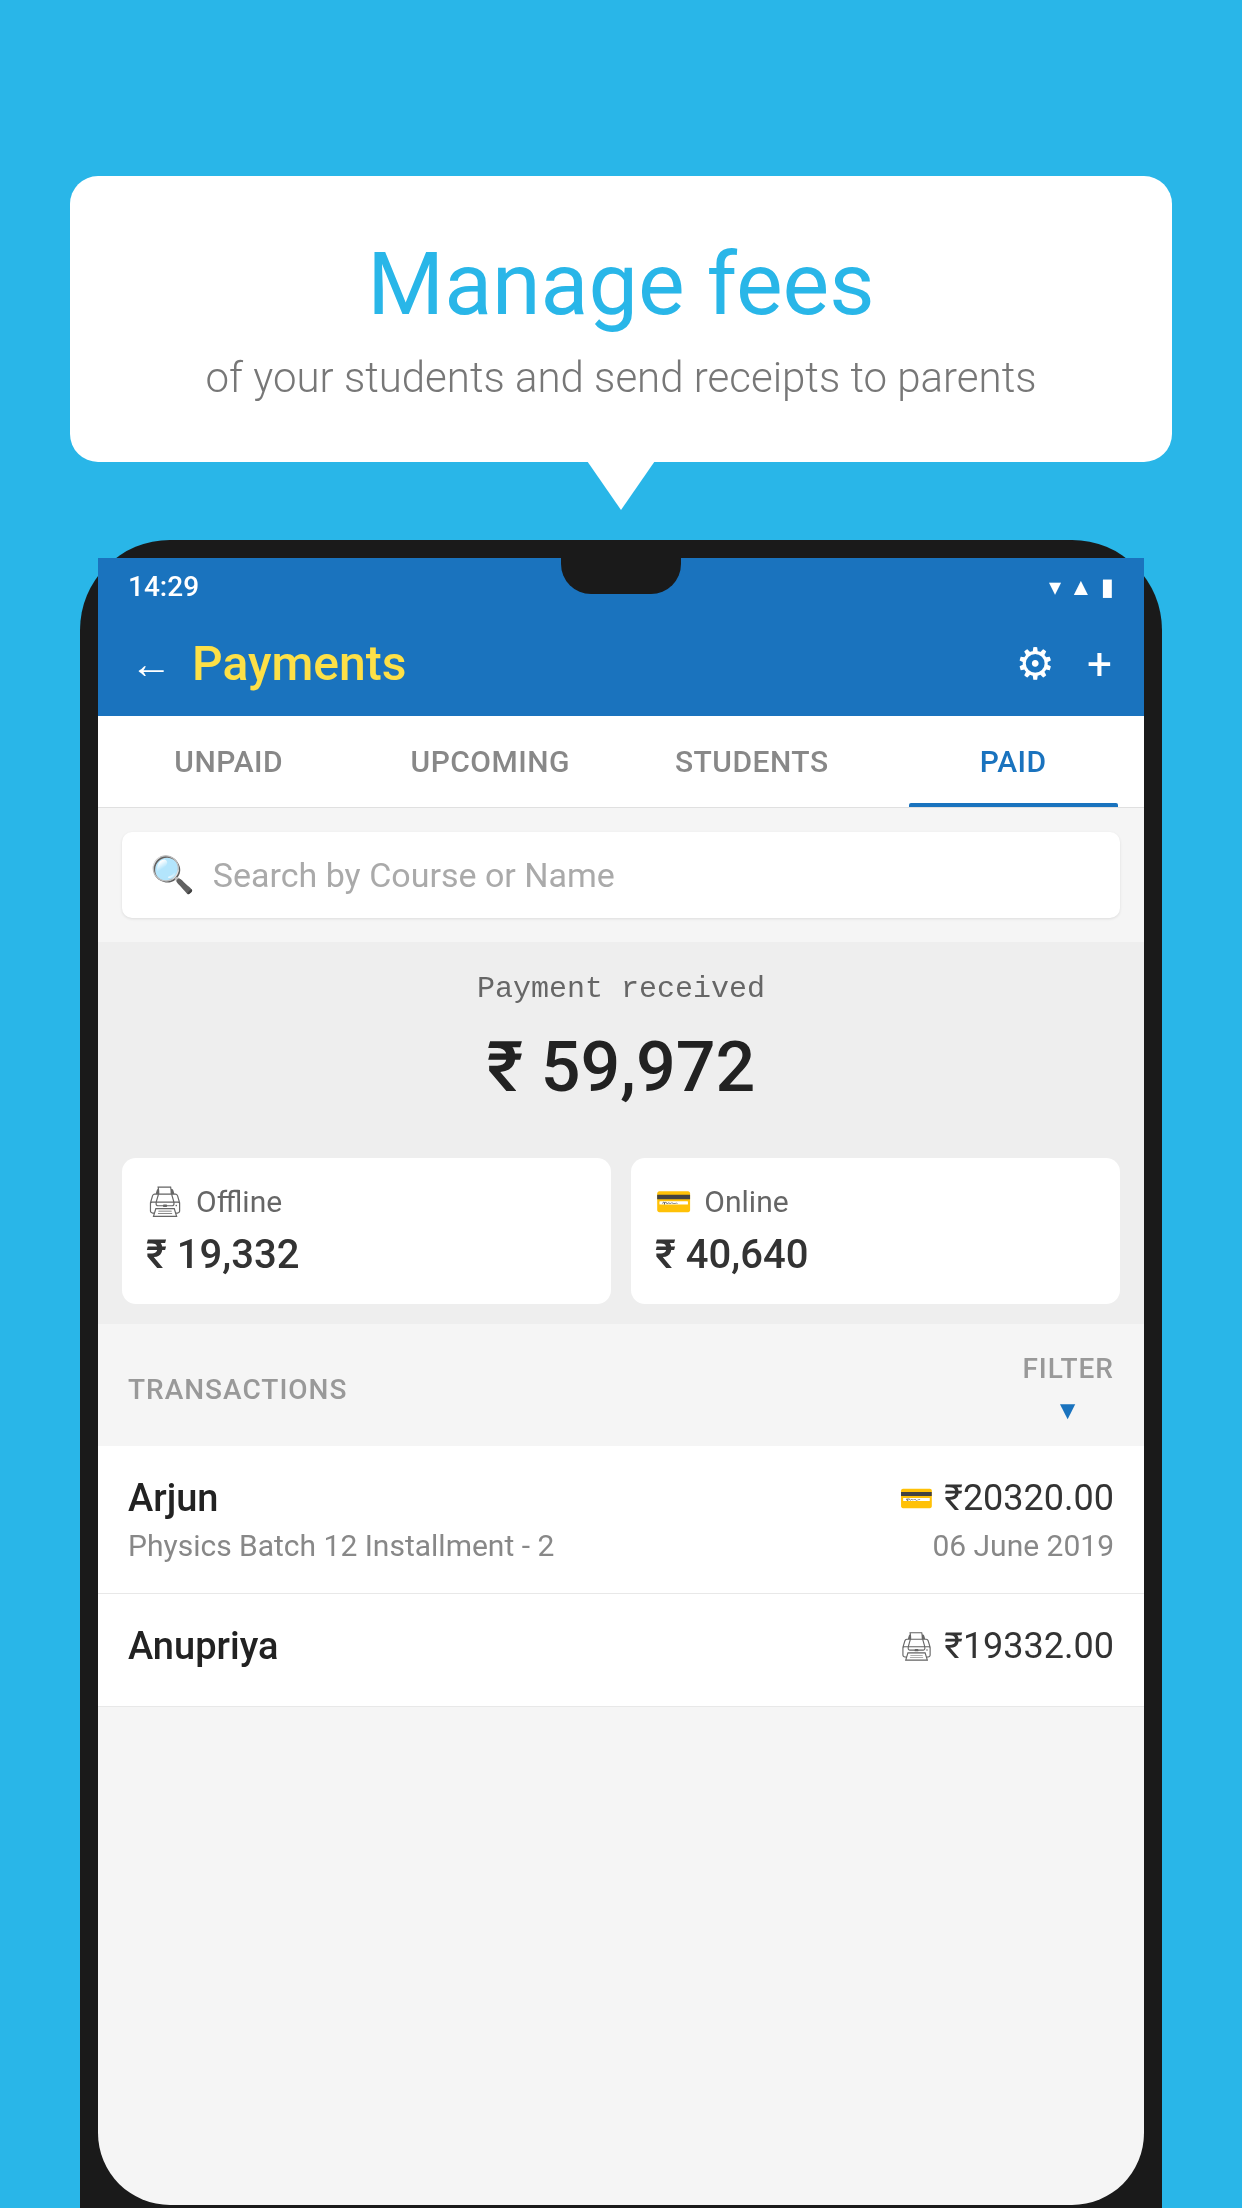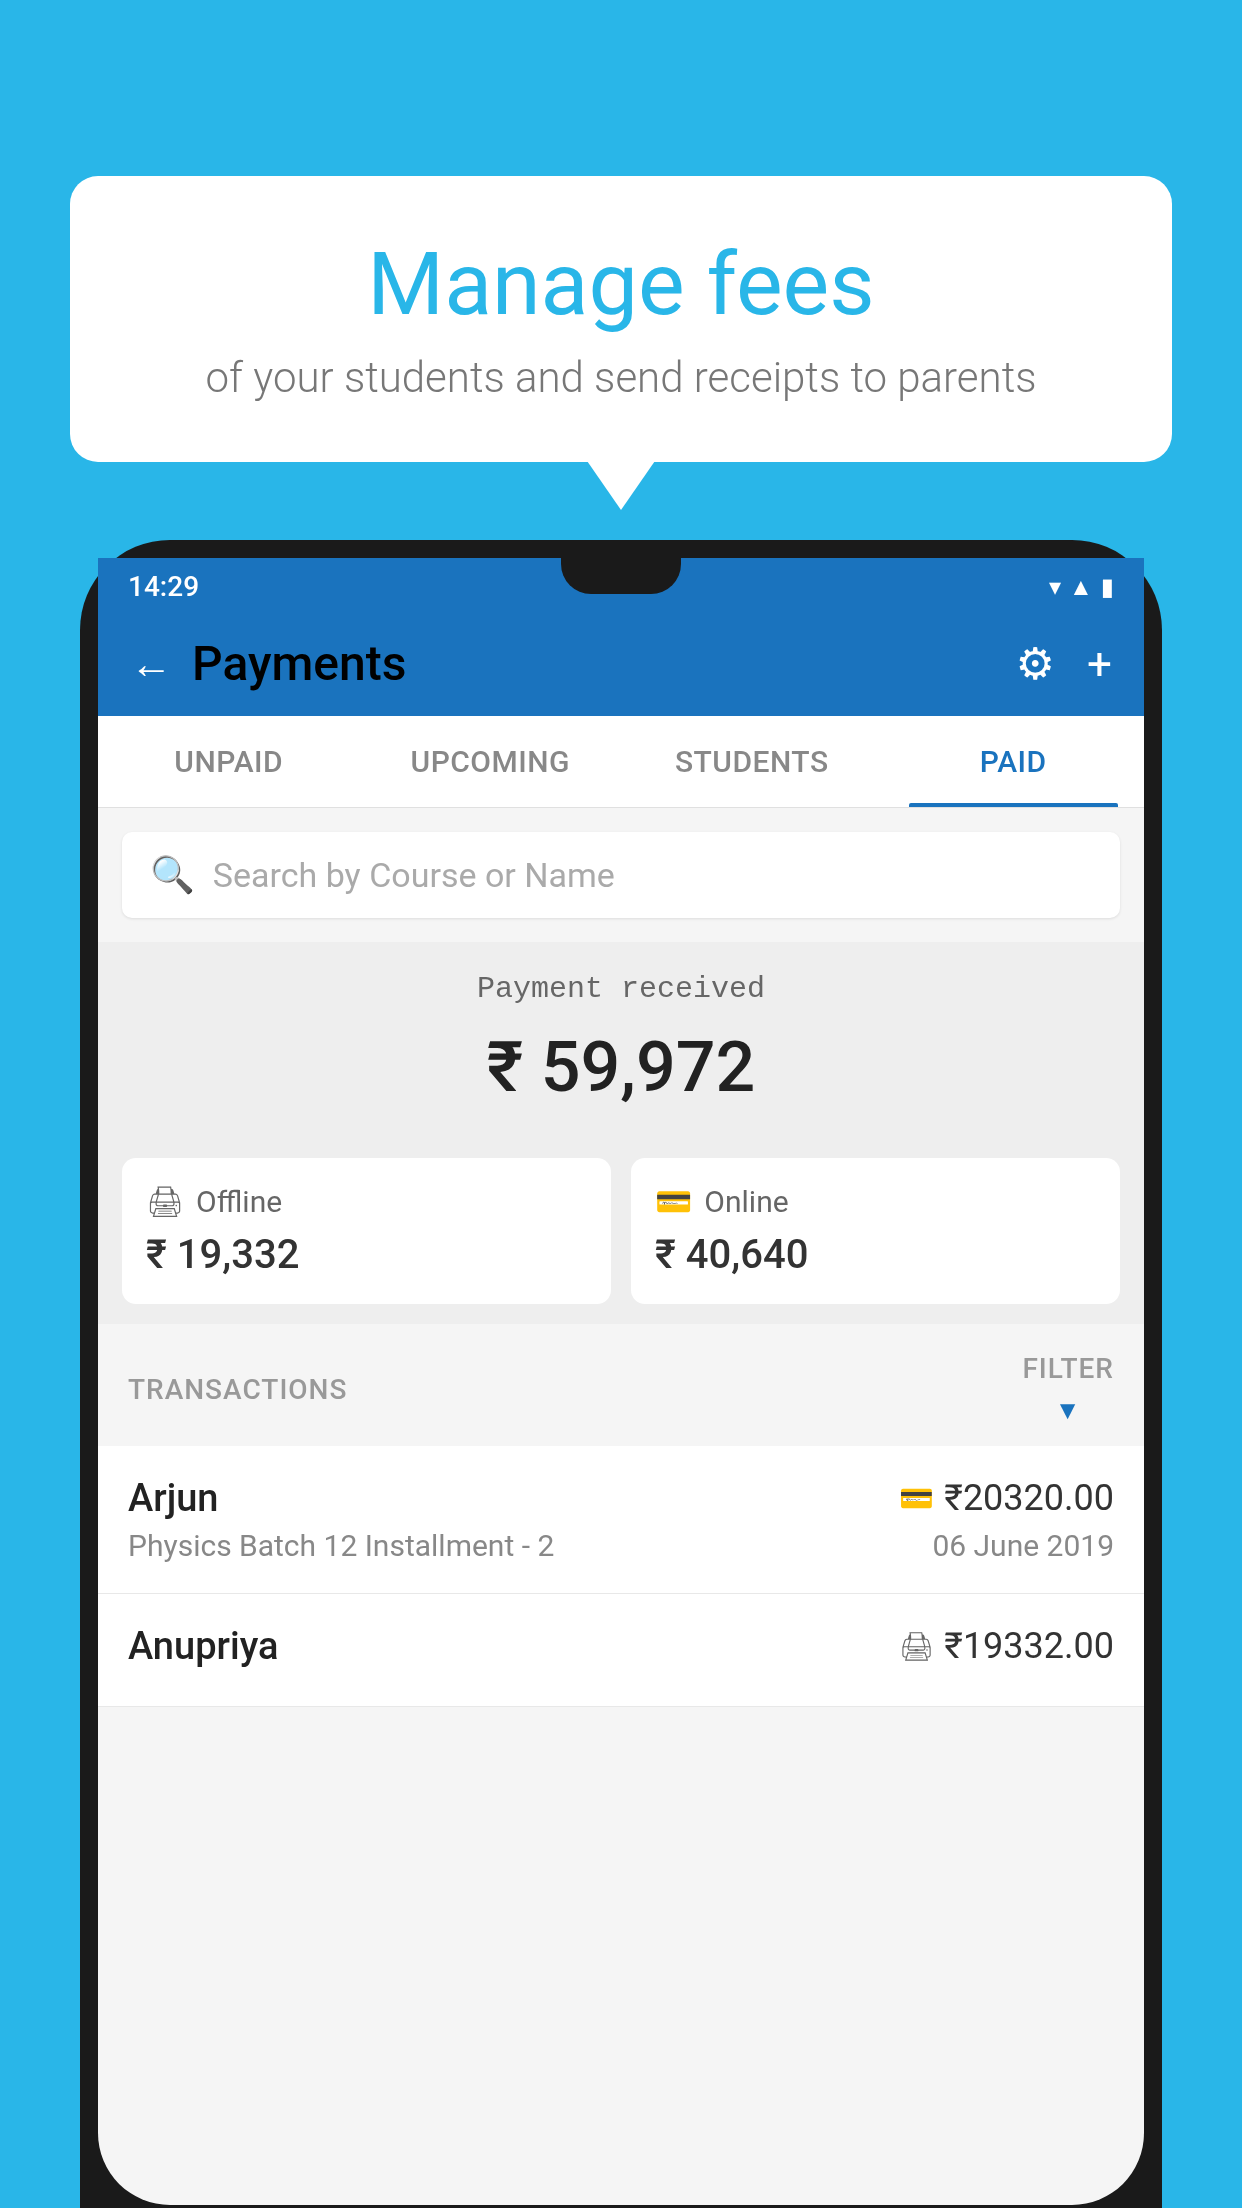--- a/index.html
+++ b/index.html
@@ -127,21 +127,21 @@
     .header-left {
       display: flex;
       align-items: center;
       gap: 20px;
     }
     .back-arrow {
       color: white;
       font-size: 42px;
     }
     .header-title {
-      color: #000000;
+      color: #fde047;
       font-size: 48px;
       font-weight: 500;
     }
     .header-right {
       display: flex;
       align-items: center;
       gap: 32px;
     }
     .header-icon {
       color: white;

